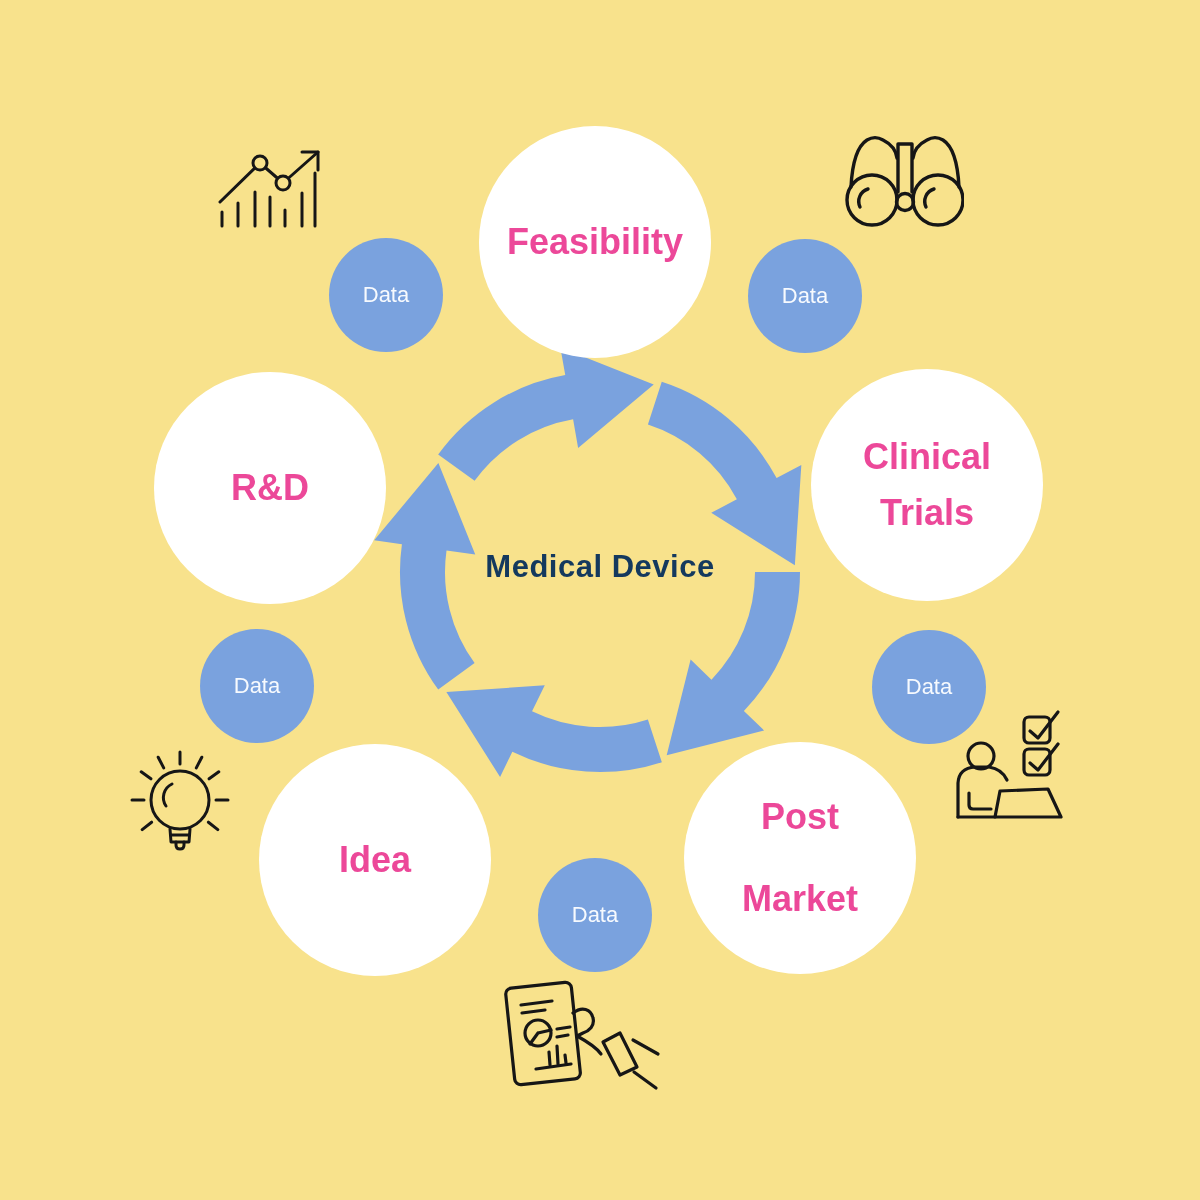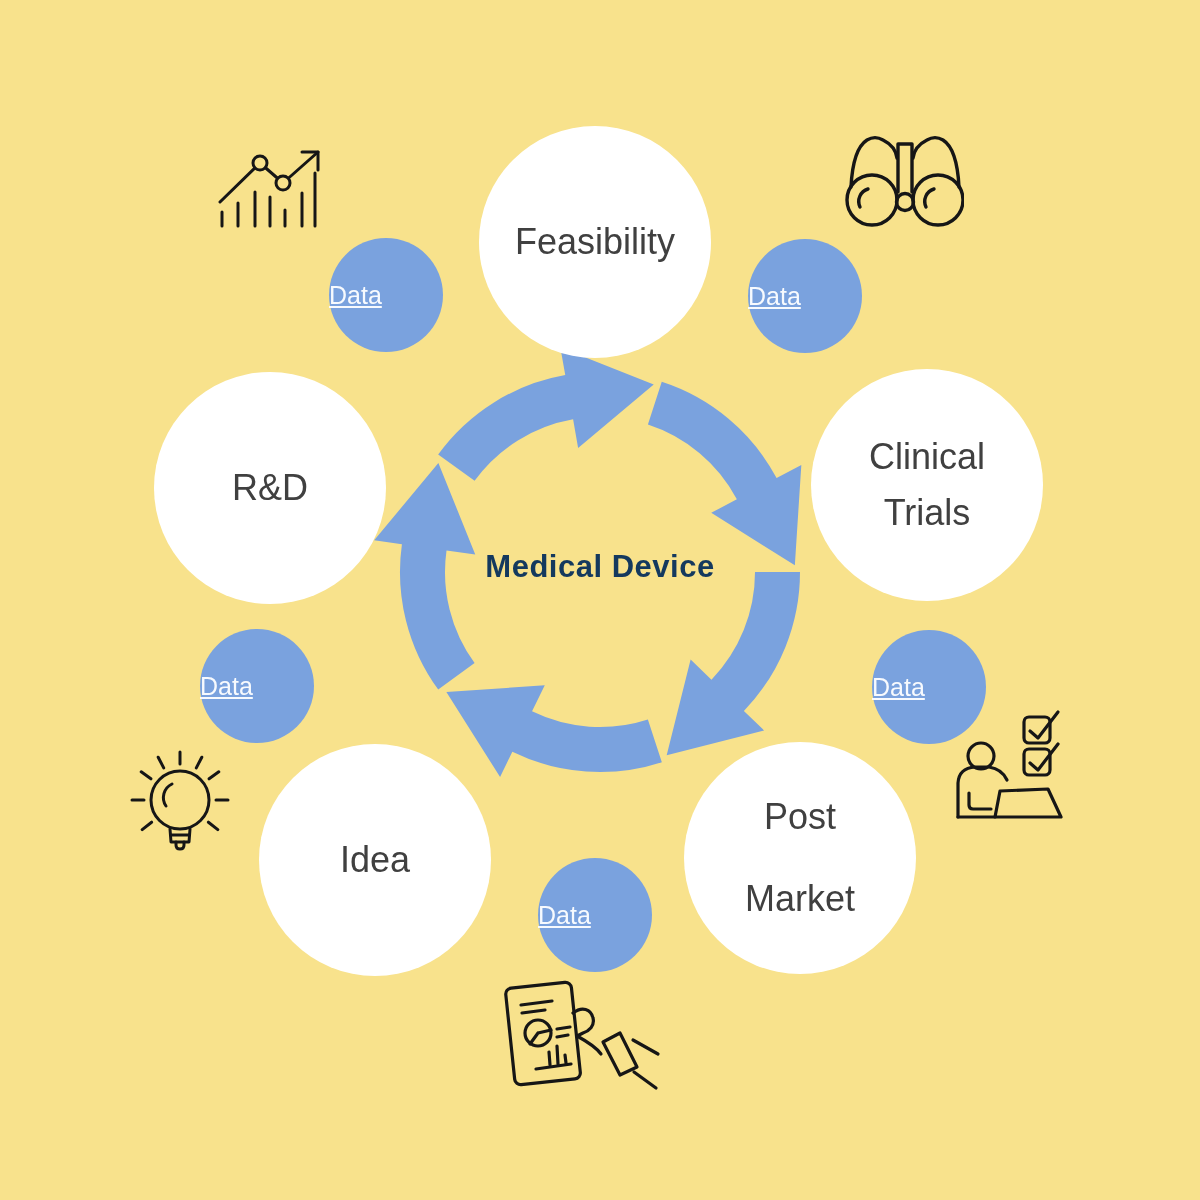--- a/index.html
+++ b/index.html
@@ -11,31 +11,31 @@
   .ring{position:absolute;left:0;top:0;}
   .title{
     position:absolute;left:300px;top:541px;width:600px;
     text-align:center;color:#14395E;font-weight:bold;
     font-size:31px;line-height:51px;letter-spacing:0.5px;
   }
   .stage{
     position:absolute;width:232px;height:232px;border-radius:50%;
     background:#FFFFFF;display:flex;flex-direction:column;
     align-items:center;justify-content:center;
-    color:#404040;font-size:36px;line-height:1.55;text-align:center;
+    color:#ec4899;font-size:36px;line-height:1.55;text-align:center;font-weight:bold;
   }
   .st-0{left:479px;top:126px;}
   .st-1{left:811px;top:369px;}
   .st-2{left:684px;top:742px;gap:26px;}
   .st-3{left:259px;top:744px;}
   .st-4{left:154px;top:372px;text-align:right;}
   .data-node{
     position:absolute;width:114px;height:114px;border-radius:50%;
-    background:#7AA2DE;display:flex;align-items:center;
-    color:#F7FAFE;font-size:25px;text-decoration:underline;
+    background:#7AA2DE;display:flex;align-items:center;justify-content:center;
+    color:#F7FAFE;font-size:22px;
   }
   .dn-0{left:329px;top:238px;}
   .dn-1{left:748px;top:239px;}
   .dn-2{left:872px;top:630px;}
   .dn-3{left:538px;top:858px;}
   .dn-4{left:200px;top:629px;}
   .icon{position:absolute;}
   .ic-chart{left:212px;top:142px;}
   .ic-binoculars{left:842px;top:130px;}
   .ic-person{left:948px;top:705px;}

